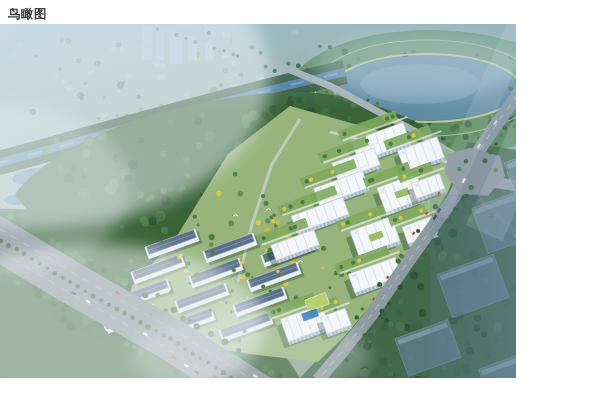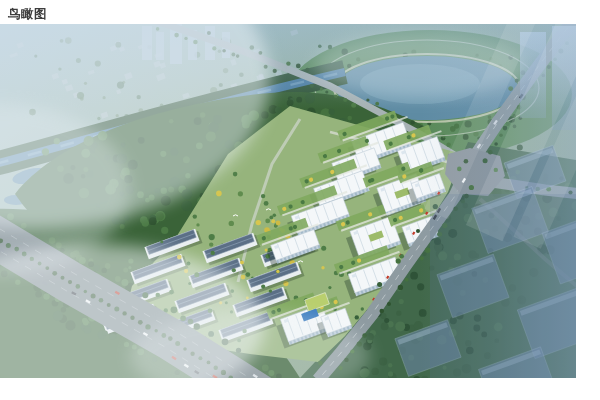--- a/index.html
+++ b/index.html
@@ -1,16 +1,16 @@
 <!DOCTYPE html>
 <html><head>
 <meta charset="utf-8">
 <style>
   html,body{margin:0;padding:0;background:#ffffff;}
-  .page{position:relative;width:576px;height:400px;background:#ffffff;overflow:hidden;
+  .page{position:relative;width:516px;height:400px;background:#ffffff;overflow:hidden;
         font-family:"Liberation Sans",sans-serif;}
   .caption{position:absolute;left:8px;top:6px;font-size:12.5px;font-weight:600;color:#3d3d3d;letter-spacing:.5px;}
   .render-frame{position:absolute;left:0;top:24px;width:600px;height:354px;}
   svg{display:block;}
 </style>
 </head>
 <body>
 
 <div class="page">
   <div class="caption">鸟瞰图</div>

